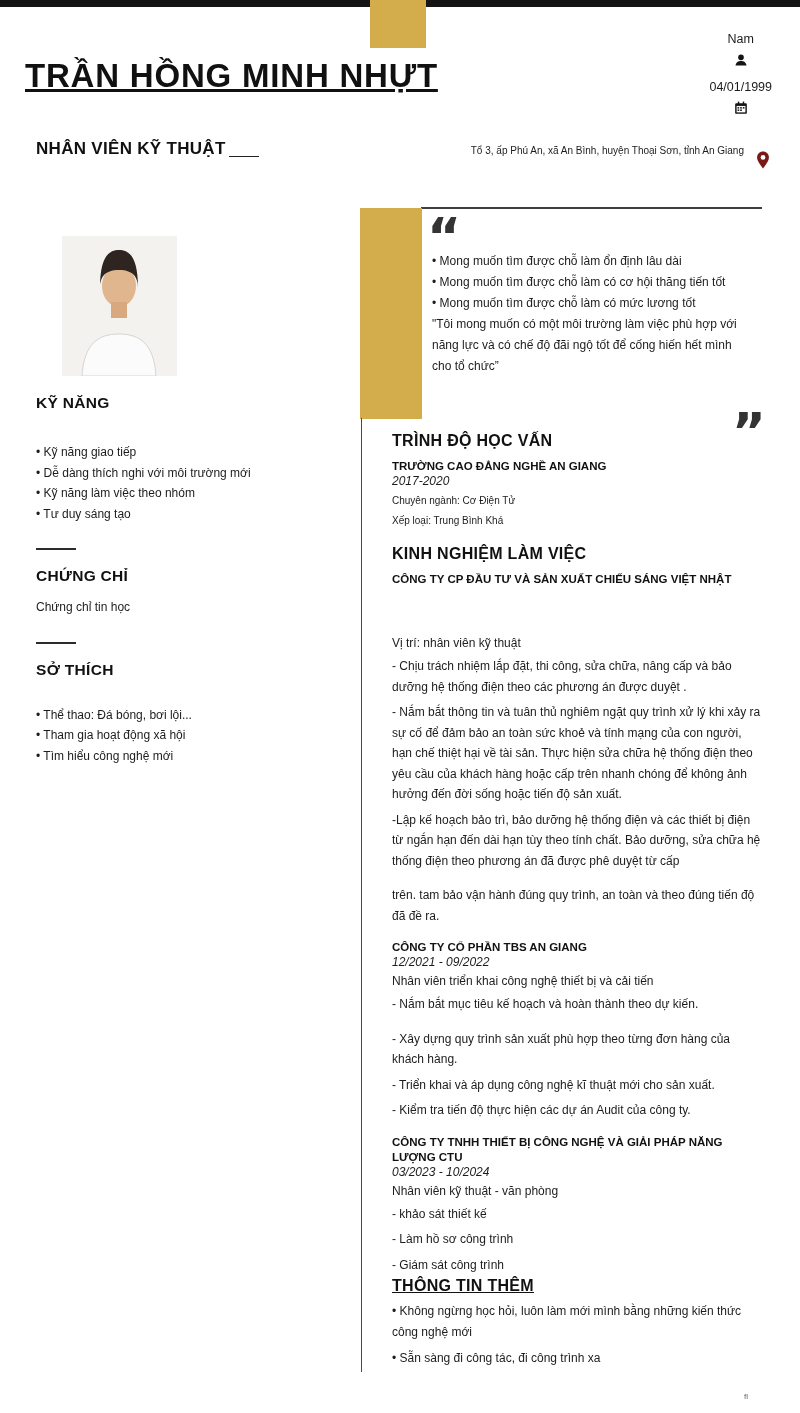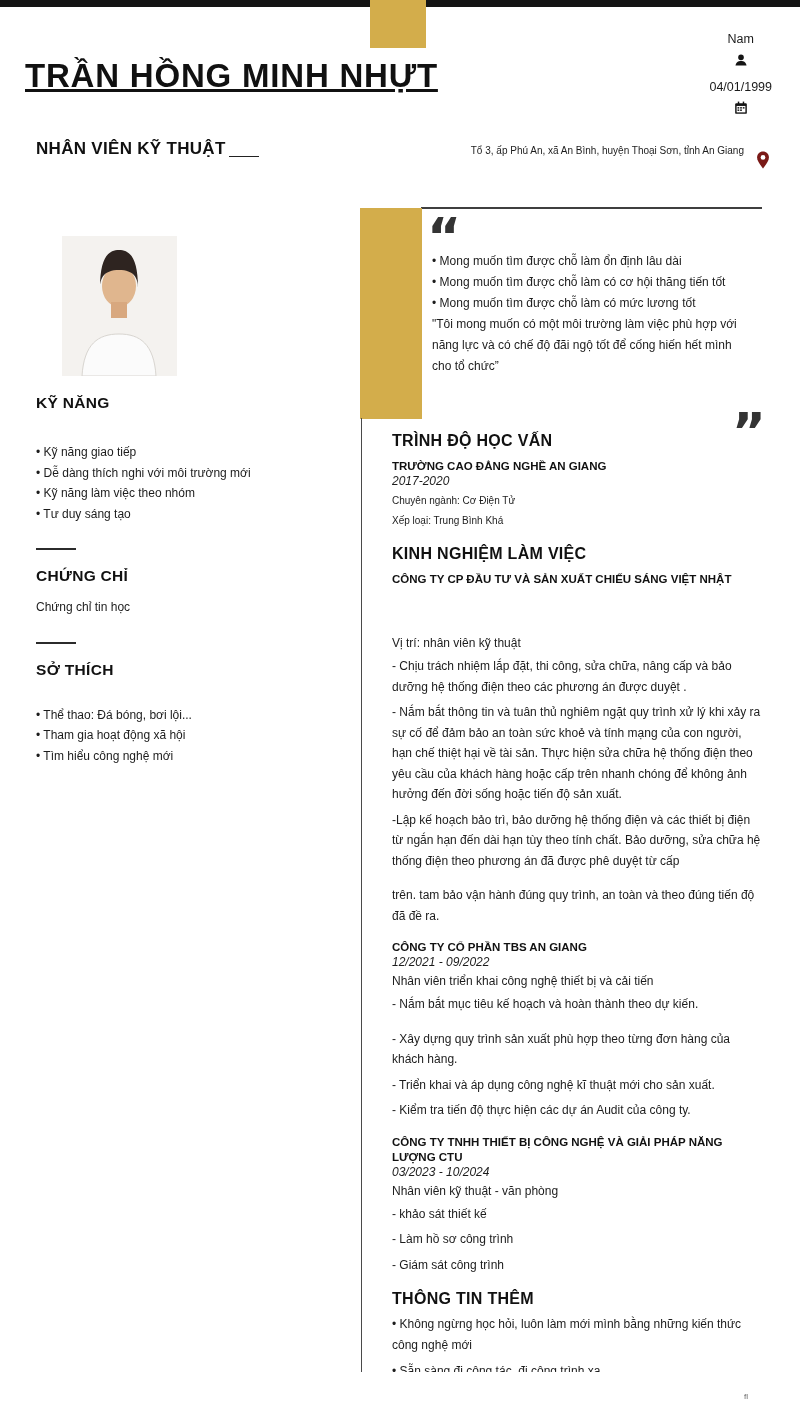--- a/index.html
+++ b/index.html
@@ -42,21 +42,21 @@
   .side-list.tight { margin-top:26px; }
   .side-list li { font-size:12px; line-height:20.5px; }
   .side-list li::before { content:"• "; }
   .cert-text { margin-top:12px; font-size:12px; line-height:20.5px; }
   .side-divider { width:40px; border-top:2px solid #2b2b2b; margin-top:24px; }
 
   
   .main { position:absolute; left:392px; top:418px; width:370px; height:954px; overflow:hidden; }
   .sec-heading { font-size:16px; font-weight:700; color:#111; letter-spacing:0.3px; line-height:19px; margin-top:16px; }
   .sec-heading.first { margin-top:13px; }
-  .sec-heading.more-h { margin-top:14px; }
+  .sec-heading.more-h { margin-top:1px;text-decoration:underline; }
   .company { font-size:11.5px; font-weight:700; line-height:15px; margin-top:14px; color:#111; }
   .company.first-company { margin-top:9px; }
   .period { font-size:12px; font-style:italic; line-height:15px; }
   .role { font-size:12px; line-height:15px; margin-top:4px; }
   .role-gap { margin-top:49px; }
   .para { font-size:12px; line-height:20.5px; margin-top:5px; }
   .para-gap { margin-top:14px; }
   .edu-line { font-size:10px; line-height:15.5px; margin-top:4px; }
   .bullet-line { font-size:12px; line-height:20.5px; margin-top:6px; }
   .bullet-line::before { content:"• "; }

